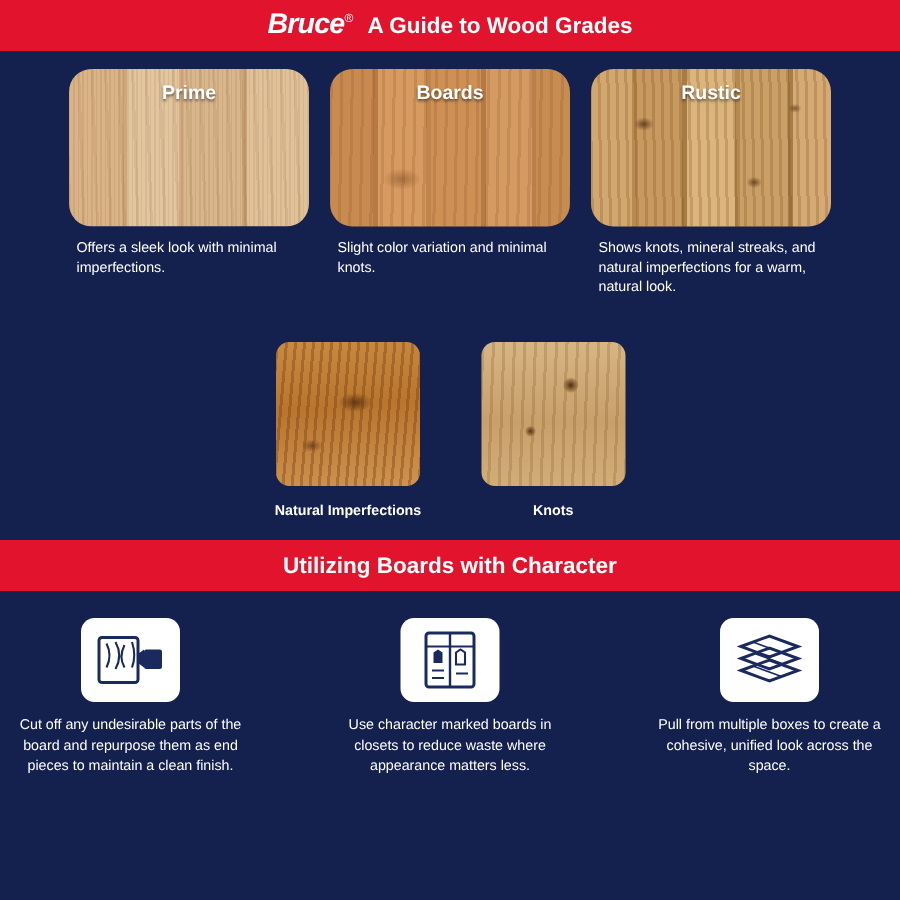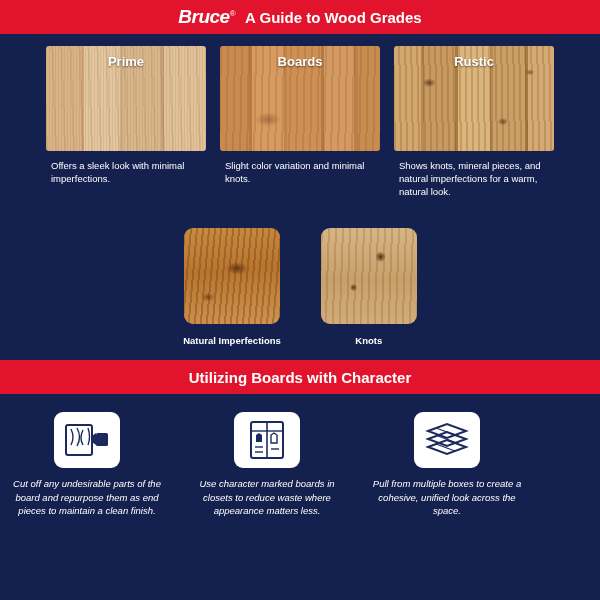--- a/index.html
+++ b/index.html
@@ -69,21 +69,21 @@
   }
   .grade-card {
     width: 160px;
     display: flex;
     flex-direction: column;
     align-items: center;
   }
   .swatch {
     width: 160px;
     height: 105px;
-    border-radius: 3px;
+    border-radius: 15px;
     position: relative;
     overflow: hidden;
   }
   .swatch .label {
     position: absolute;
     top: 8px;
     left: 0; right: 0;
     text-align: center;
     color: #ffffff;
     font-size: 13px;
@@ -206,24 +206,23 @@
     position:absolute; inset:0;
     background:
       repeating-linear-gradient(92deg, rgba(115,75,35,.22) 0 2px, rgba(0,0,0,0) 2px 7px),
       radial-gradient(circle 7px at 62% 30%, rgba(60,32,8,.9), rgba(120,70,25,.35) 60%, rgba(0,0,0,0) 75%),
       radial-gradient(circle 5px at 34% 62%, rgba(60,32,8,.85), rgba(120,70,25,.3) 60%, rgba(0,0,0,0) 75%);
   }
 
   
   .tips {
     display: flex;
-    justify-content: flex-start;
-    gap: 30px;
+    justify-content: space-between;
+    gap: 46px;
     padding: 18px 12px 0 12px;
-    font-style: italic;
   }
   .tip-card {
     width: 150px;
     display: flex;
     flex-direction: column;
     align-items: center;
   }
   .tip-icon-box {
     width: 66px;
     height: 56px;
@@ -266,21 +265,21 @@
       <div class="swatch wood-select">
         <div class="label">Boards</div>
       </div>
       <div class="grade-caption">Slight color variation and minimal knots.</div>
     </div>
 
     <div class="grade-card">
       <div class="swatch wood-rustic">
         <div class="label">Rustic</div>
       </div>
-      <div class="grade-caption">Shows knots, mineral pieces, and natural imperfections for a warm, natural look.</div>
+      <div class="grade-caption">Shows knots, mineral streaks, and natural imperfections for a warm, natural look.</div>
     </div>
 
   </div>
 
 
   <div class="marks">
 
 
     <div class="mark-card">
       <div class="mark-swatch mark-imperf"></div>

